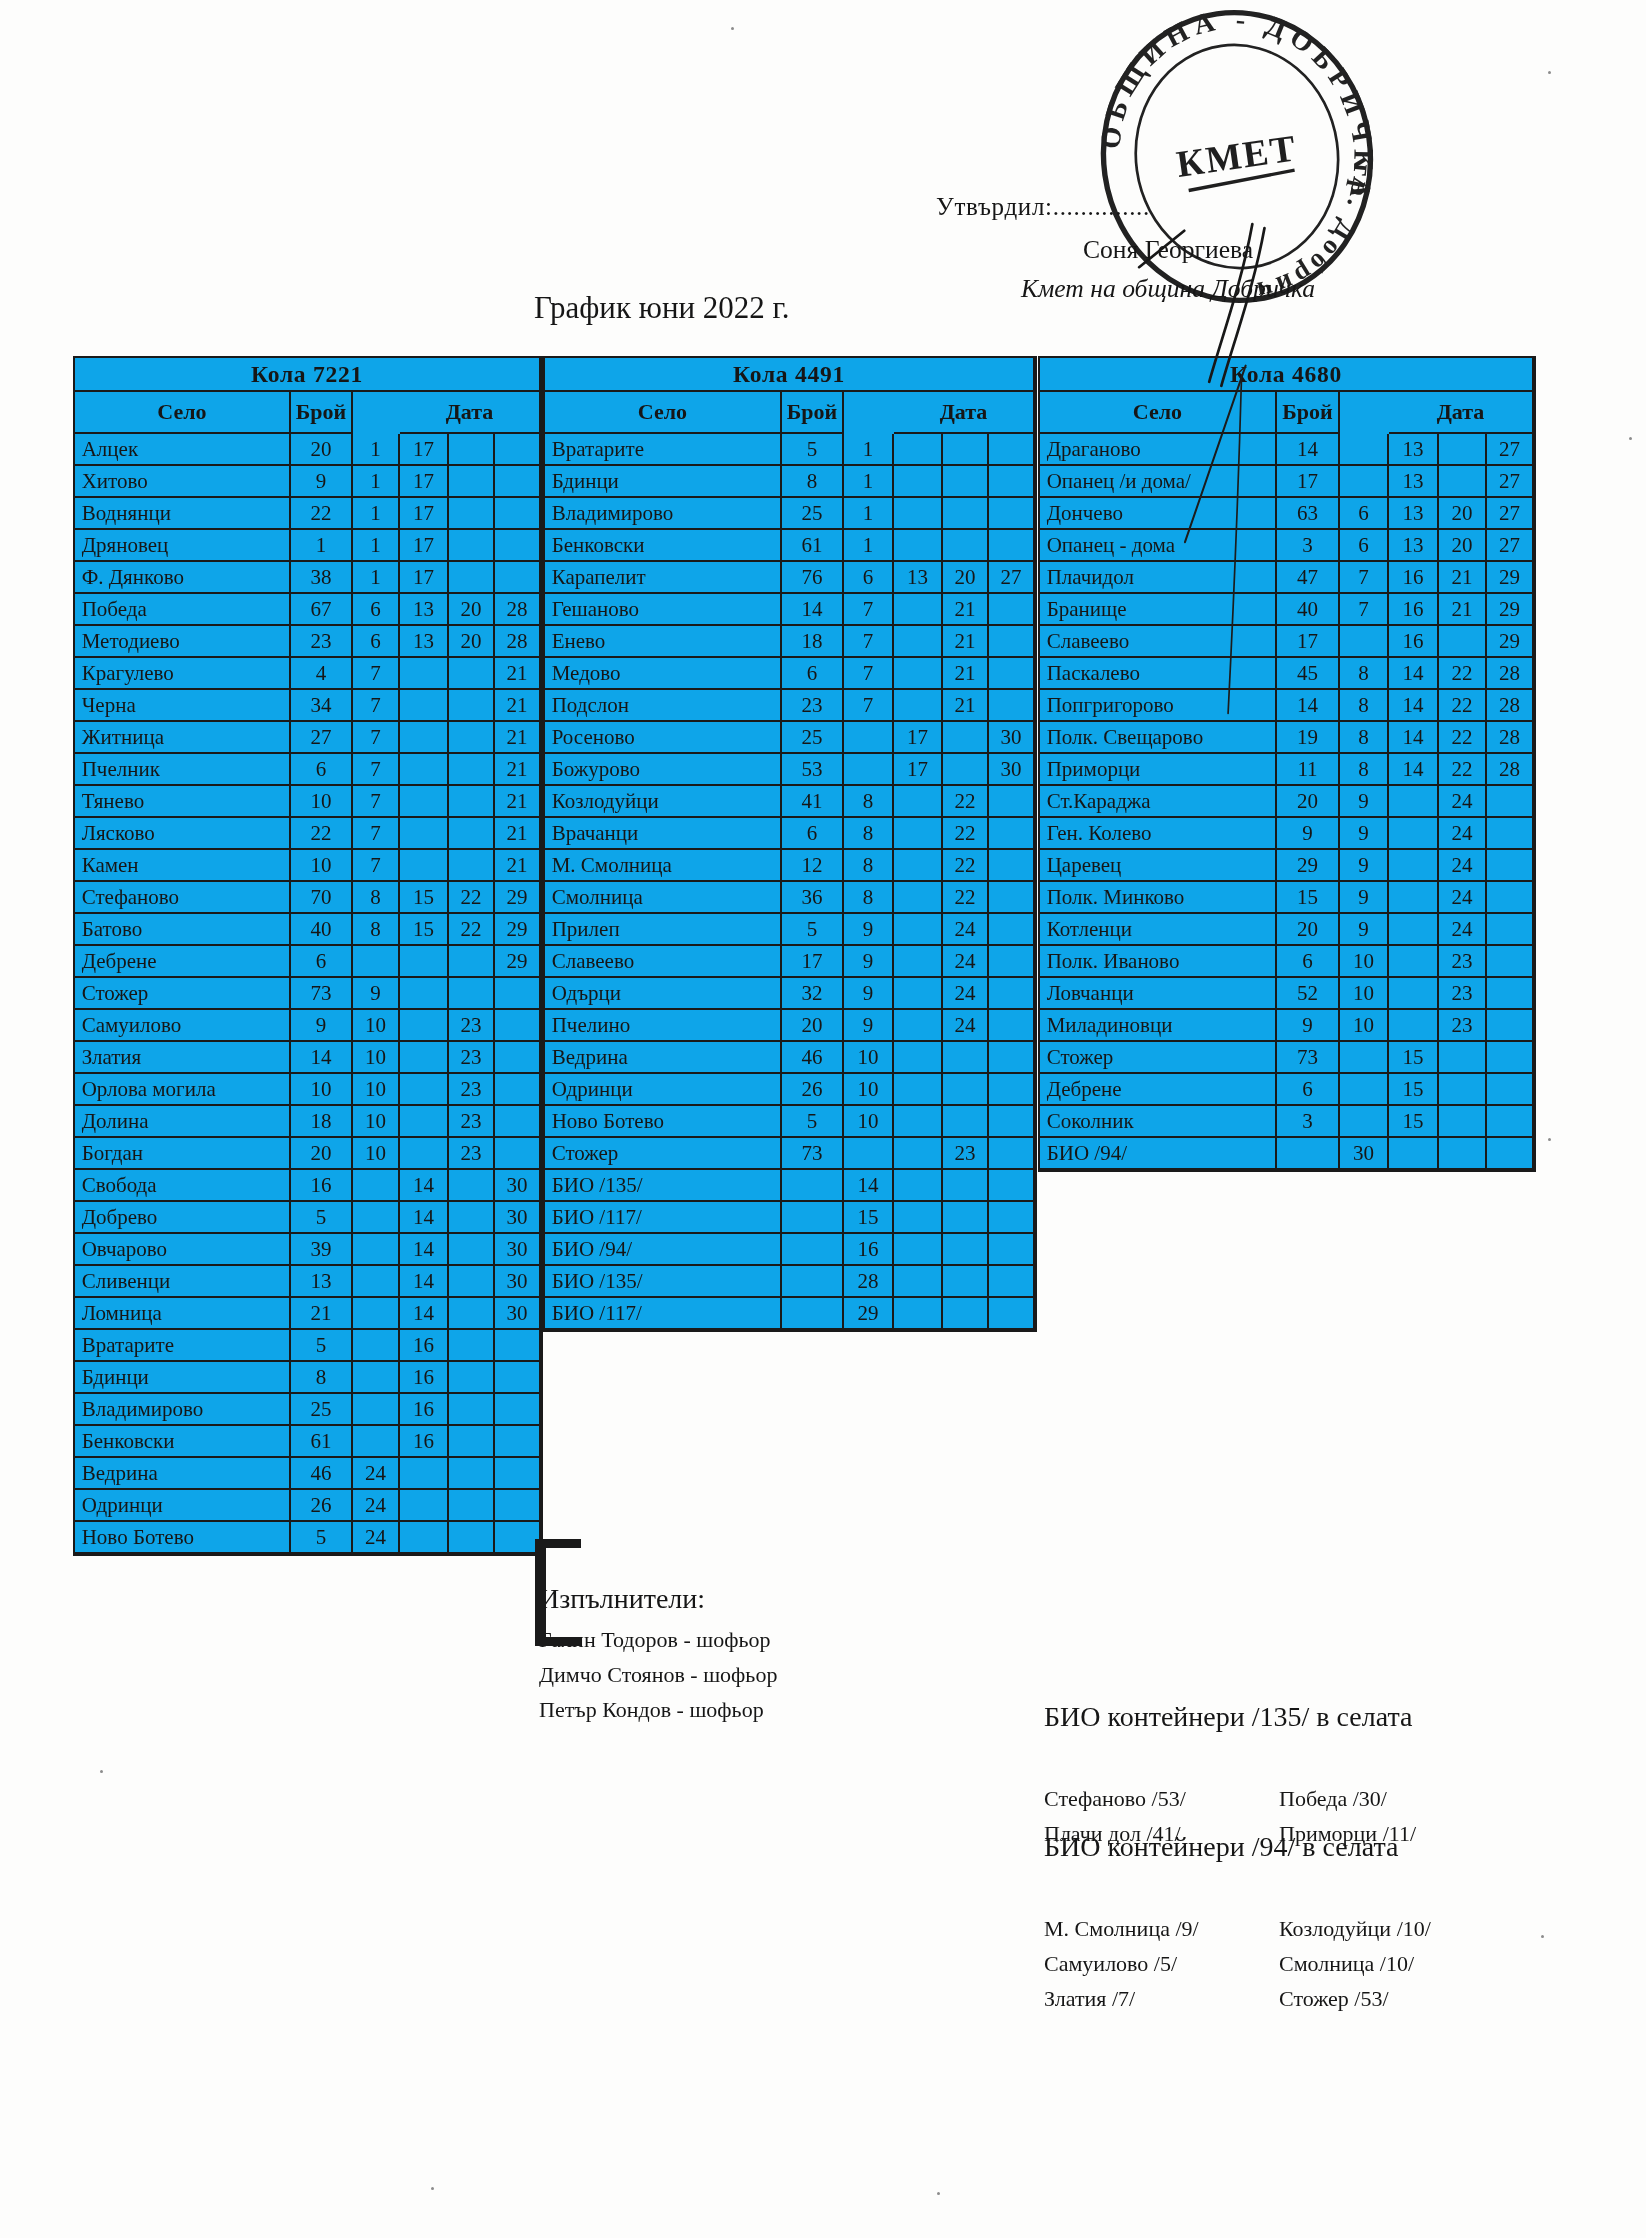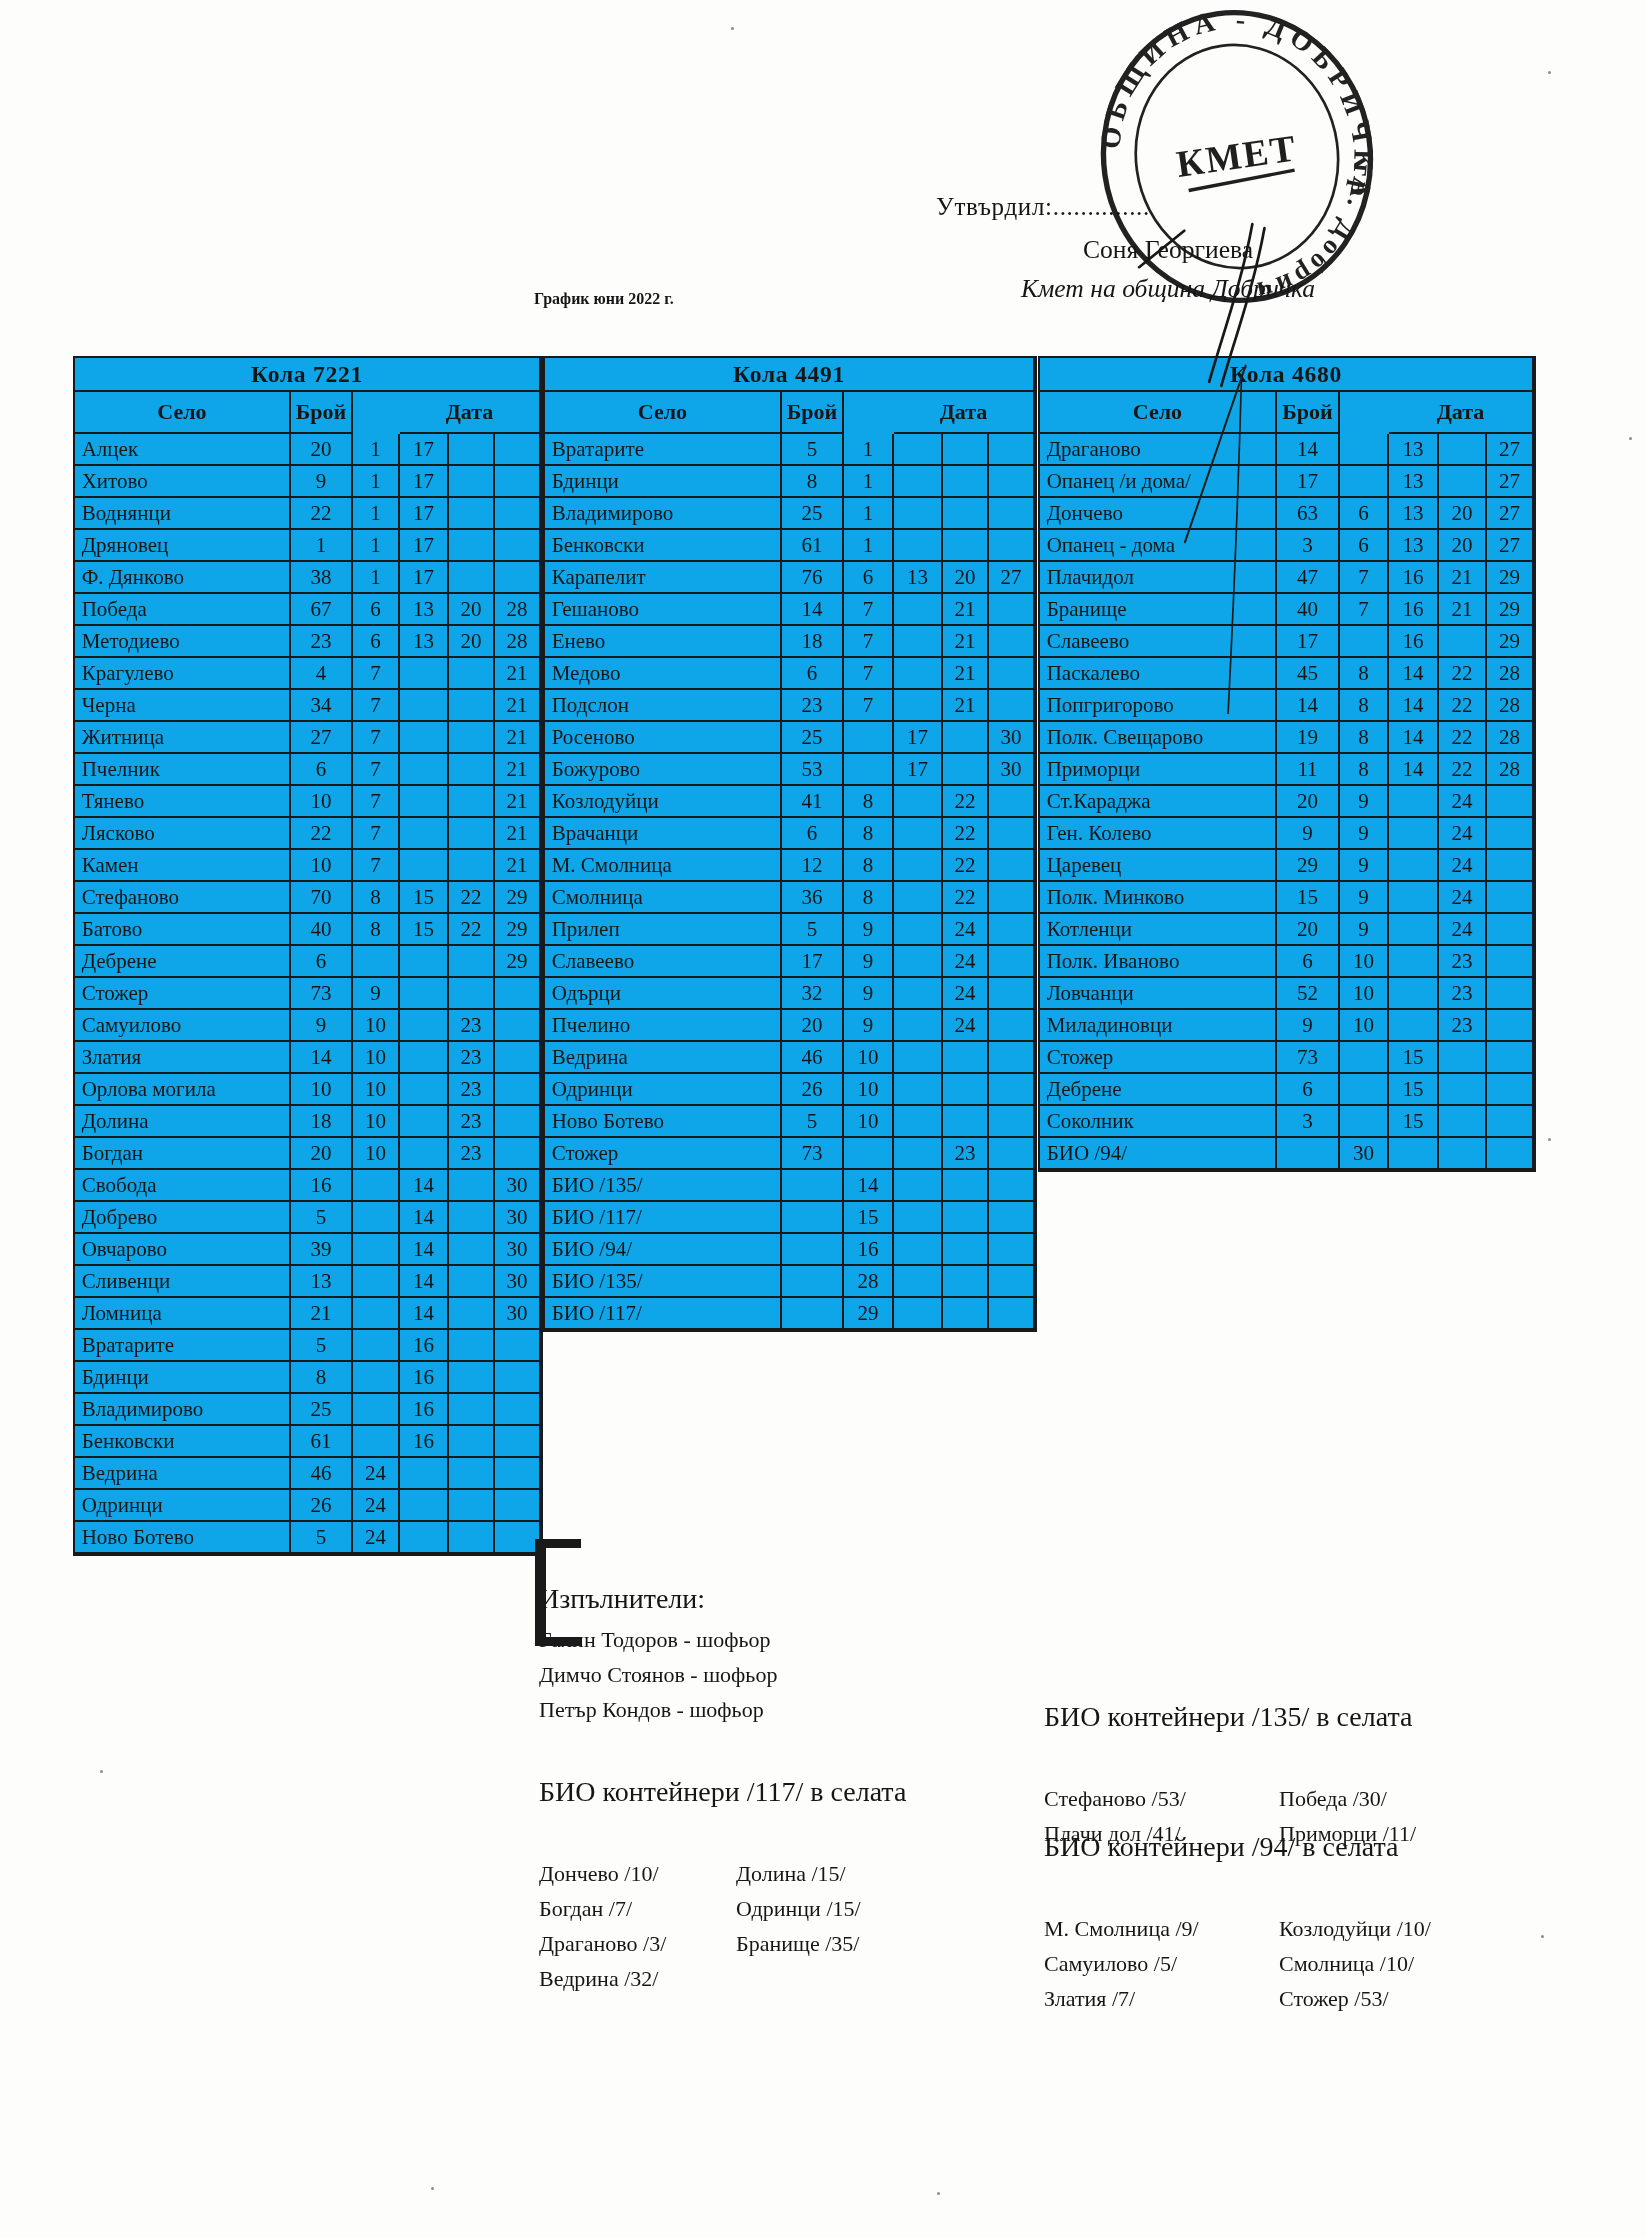--- a/index.html
+++ b/index.html
@@ -12,21 +12,21 @@
   .t2{left:543px;grid-template-columns:237px 62px 50px 49px 46px 46px;}
   .t3{left:1038px;grid-template-columns:237px 63px 49px 50px 48px 47px;}
   .cell{display:flex;align-items:center;box-sizing:border-box;
         border-right:2px solid var(--ink);border-bottom:2px solid var(--ink);overflow:hidden;}
   .t-title{grid-column:1/-1;justify-content:center;font-weight:700;font-size:23.6px;letter-spacing:0.7px;}
   .hc{justify-content:center;font-weight:700;font-size:22px;}
   .h-date{grid-column:4/-1;}
   .vil{justify-content:flex-start;padding-left:6.7px;font-size:21px;white-space:nowrap;}
   .num{justify-content:center;font-size:21px;}
   
-  .doc-title{position:absolute;left:534px;top:290px;font-size:16px;font-weight:700;}
+  .doc-title{position:absolute;left:534px;top:290px;font-size:31px;font-weight:400;}
   .appr-label{position:absolute;left:936px;top:193px;font-size:25px;letter-spacing:0.7px;}
   .appr-name{position:absolute;left:1083px;top:235px;font-size:25.6px;}
   .appr-role{position:absolute;left:1021px;top:274px;font-size:25.6px;font-style:italic;}
   .blk{position:absolute;font-size:22px;}
   .blk-h{font-size:28px;margin-bottom:6.7px;white-space:nowrap;}
   .cols{display:flex;margin-top:48px;}
   .li{line-height:35px;white-space:nowrap;}
   
   .stamp{position:absolute;left:1084px;top:6.7px;width:307px;height:307px;transform:rotate(-8deg);opacity:.94;}
   .overlay{position:absolute;left:0;top:0;width:1646px;height:2239px;pointer-events:none;}
@@ -598,36 +598,20 @@
 
   <div class="blk" style="left:539px;top:1583px;">
     <div class="blk-h">Изпълнители:</div>
     <div class="col">
         <div class="li">Галин Тодоров - шофьор</div>
         <div class="li">Димчо Стоянов - шофьор</div>
         <div class="li">Петър Кондов - шофьор</div>
       </div>
   </div>
 
-  <div class="blk" style="left:539px;top:1776px;">
-    <div class="blk-h">БИО контейнери /117/ в селата</div>
-    <div class="cols">
-      <div class="col" style="width:197px;">
-          <div class="li">Дончево /10/</div>
-          <div class="li">Богдан /7/</div>
-          <div class="li">Драганово /3/</div>
-          <div class="li">Ведрина /32/</div>
-        </div>
-      <div class="col">
-          <div class="li">Долина /15/</div>
-          <div class="li">Одринци /15/</div>
-          <div class="li">Бранище /35/</div>
-        </div>
-    </div>
-  </div>
 
   <div class="blk" style="left:1044px;top:1701px;">
     <div class="blk-h">БИО контейнери /135/ в селата</div>
     <div class="cols">
       <div class="col" style="width:235px;">
           <div class="li">Стефаново /53/</div>
           <div class="li">Плачи дол /41/</div>
         </div>
       <div class="col">
           <div class="li">Победа /30/</div>

